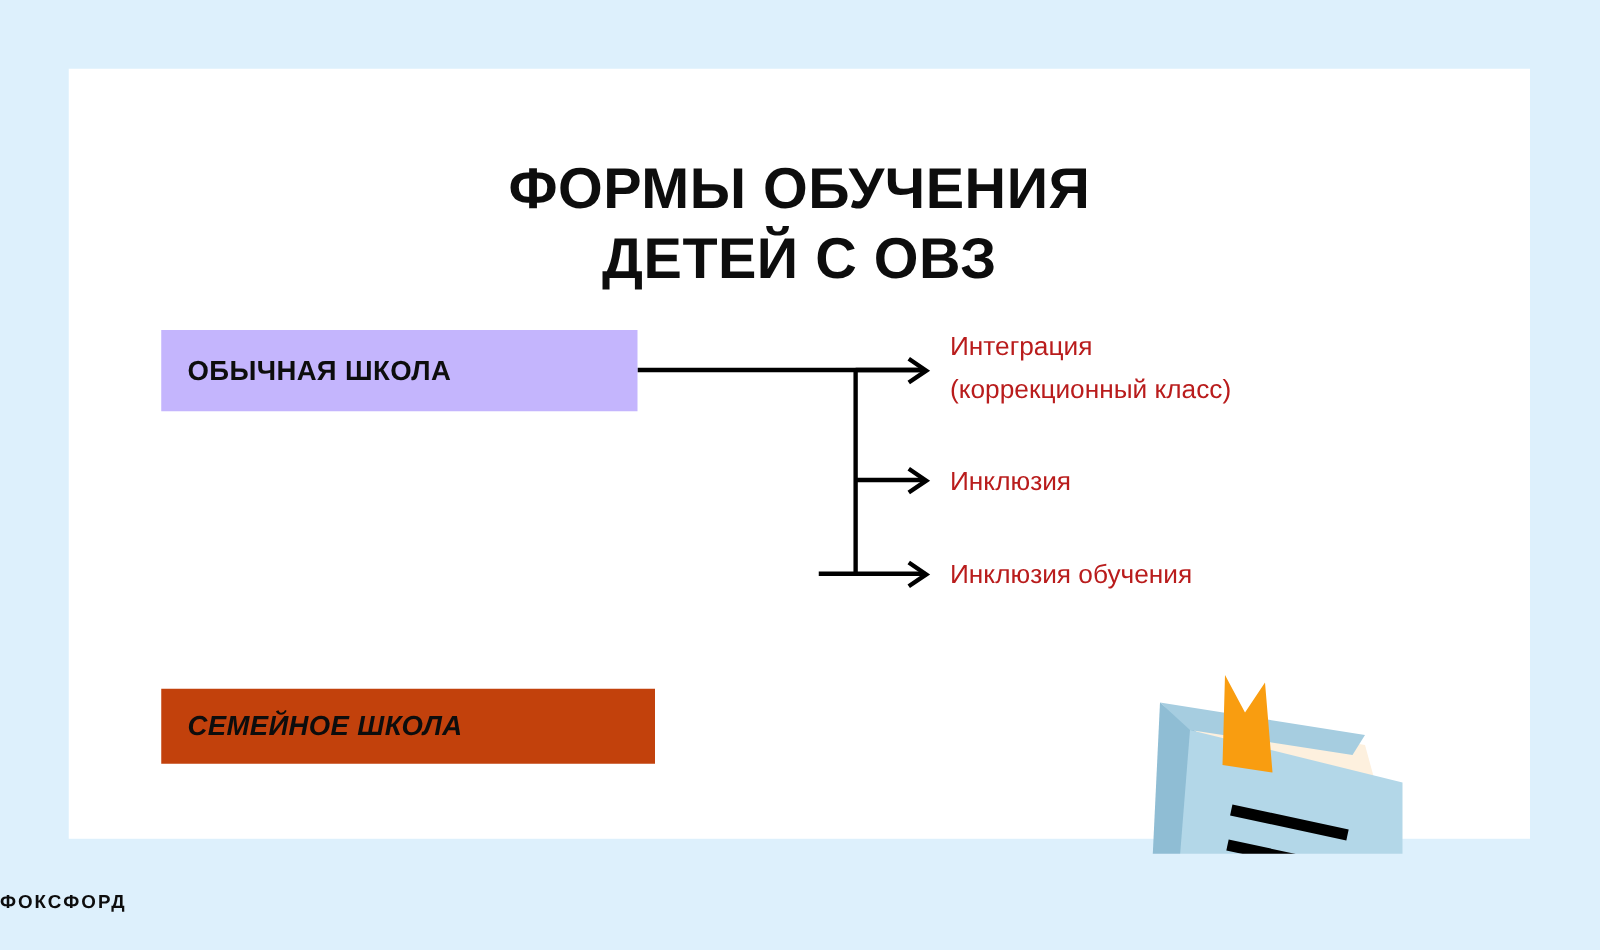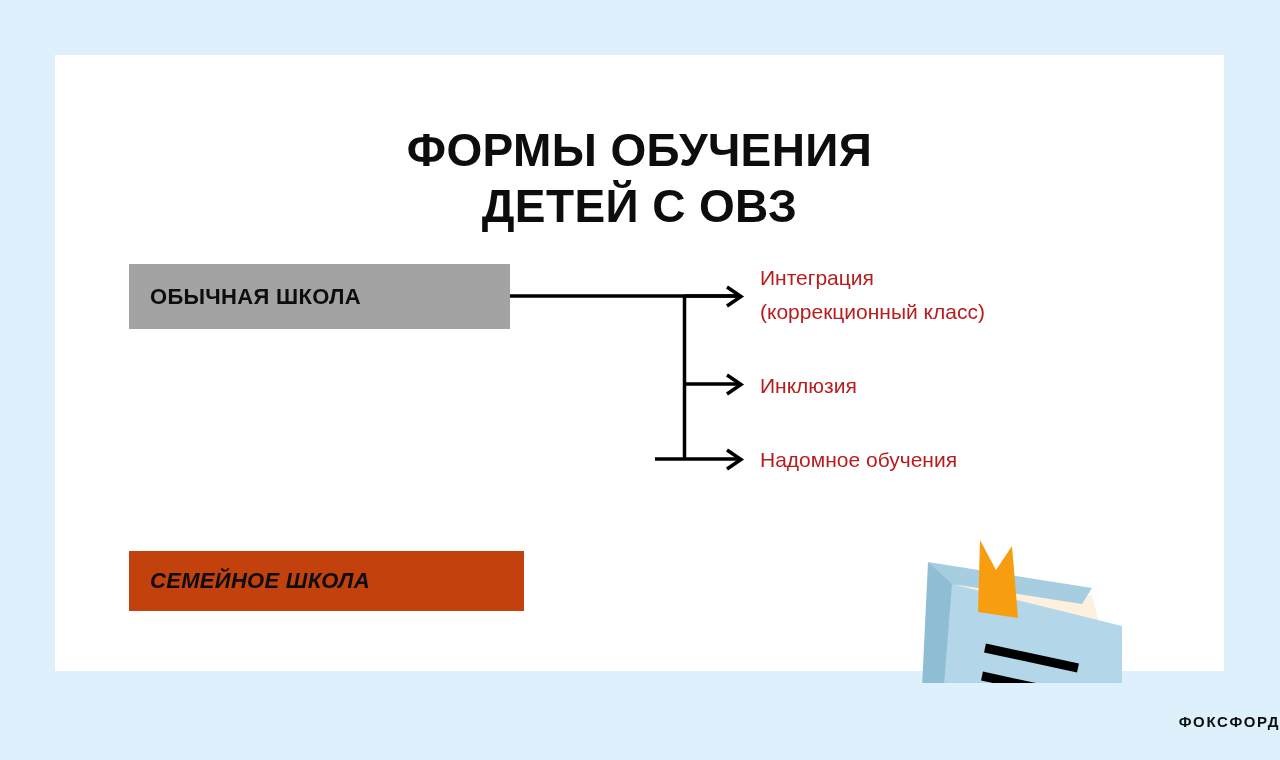--- a/index.html
+++ b/index.html
@@ -65,21 +65,21 @@
     color: #0d0d0d;
     text-transform: uppercase;
     white-space: nowrap;
   }
 
   #box-regular {
     left: 74px;
     top: 209px;
     width: 381px;
     height: 65px;
-    background: #a3a3a3;
+    background: #c4b5fd;
   }
   #box-correction {
     left: 74px;
     top: 373px;
     width: 526px;
     height: 65px;
     background: #ddd0f7;
   }
   #box-family {
     left: 74px;
@@ -124,21 +124,21 @@
 
   
   #footer {
     position: absolute;
     left: 0;
     top: 683px;
     width: 1280px;
     height: 77px;
     display: flex;
     align-items: center;
-    justify-content: flex-end;
+    justify-content: flex-start;
     background: #ddf0fc;
   }
   #logo {
     font-size: 15px;
     font-weight: 700;
     letter-spacing: 1.6px;
     color: #0d0d0d;
     text-transform: uppercase;
   }
 </style>
@@ -177,21 +177,21 @@
     </div>
 
 
     <div class="cat-box" id="box-family">
       <span class="cat-label">СЕМЕЙНОЕ ШКОЛА</span>
     </div>
 
     <div class="outcome" id="outcome-0">Интеграция
 (коррекционный класс)</div>
     <div class="outcome" id="outcome-1">Инклюзия</div>
-    <div class="outcome" id="outcome-2">Надомное обучения</div>
+    <div class="outcome" id="outcome-2">Инклюзия обучения</div>
 
   </div>
 
   <svg id="book" viewBox="0 0 300 260" xmlns="http://www.w3.org/2000/svg">
 
     <polygon points="78,70 232,96 262,206 108,196" fill="#fdf0de"></polygon>
 
     <polygon points="68,62 100,88 108,196 62,188" fill="#8fbdd4"></polygon>
 
     <polygon points="68,62 232,88 222,104 92,84" fill="#a6cde0"></polygon>

